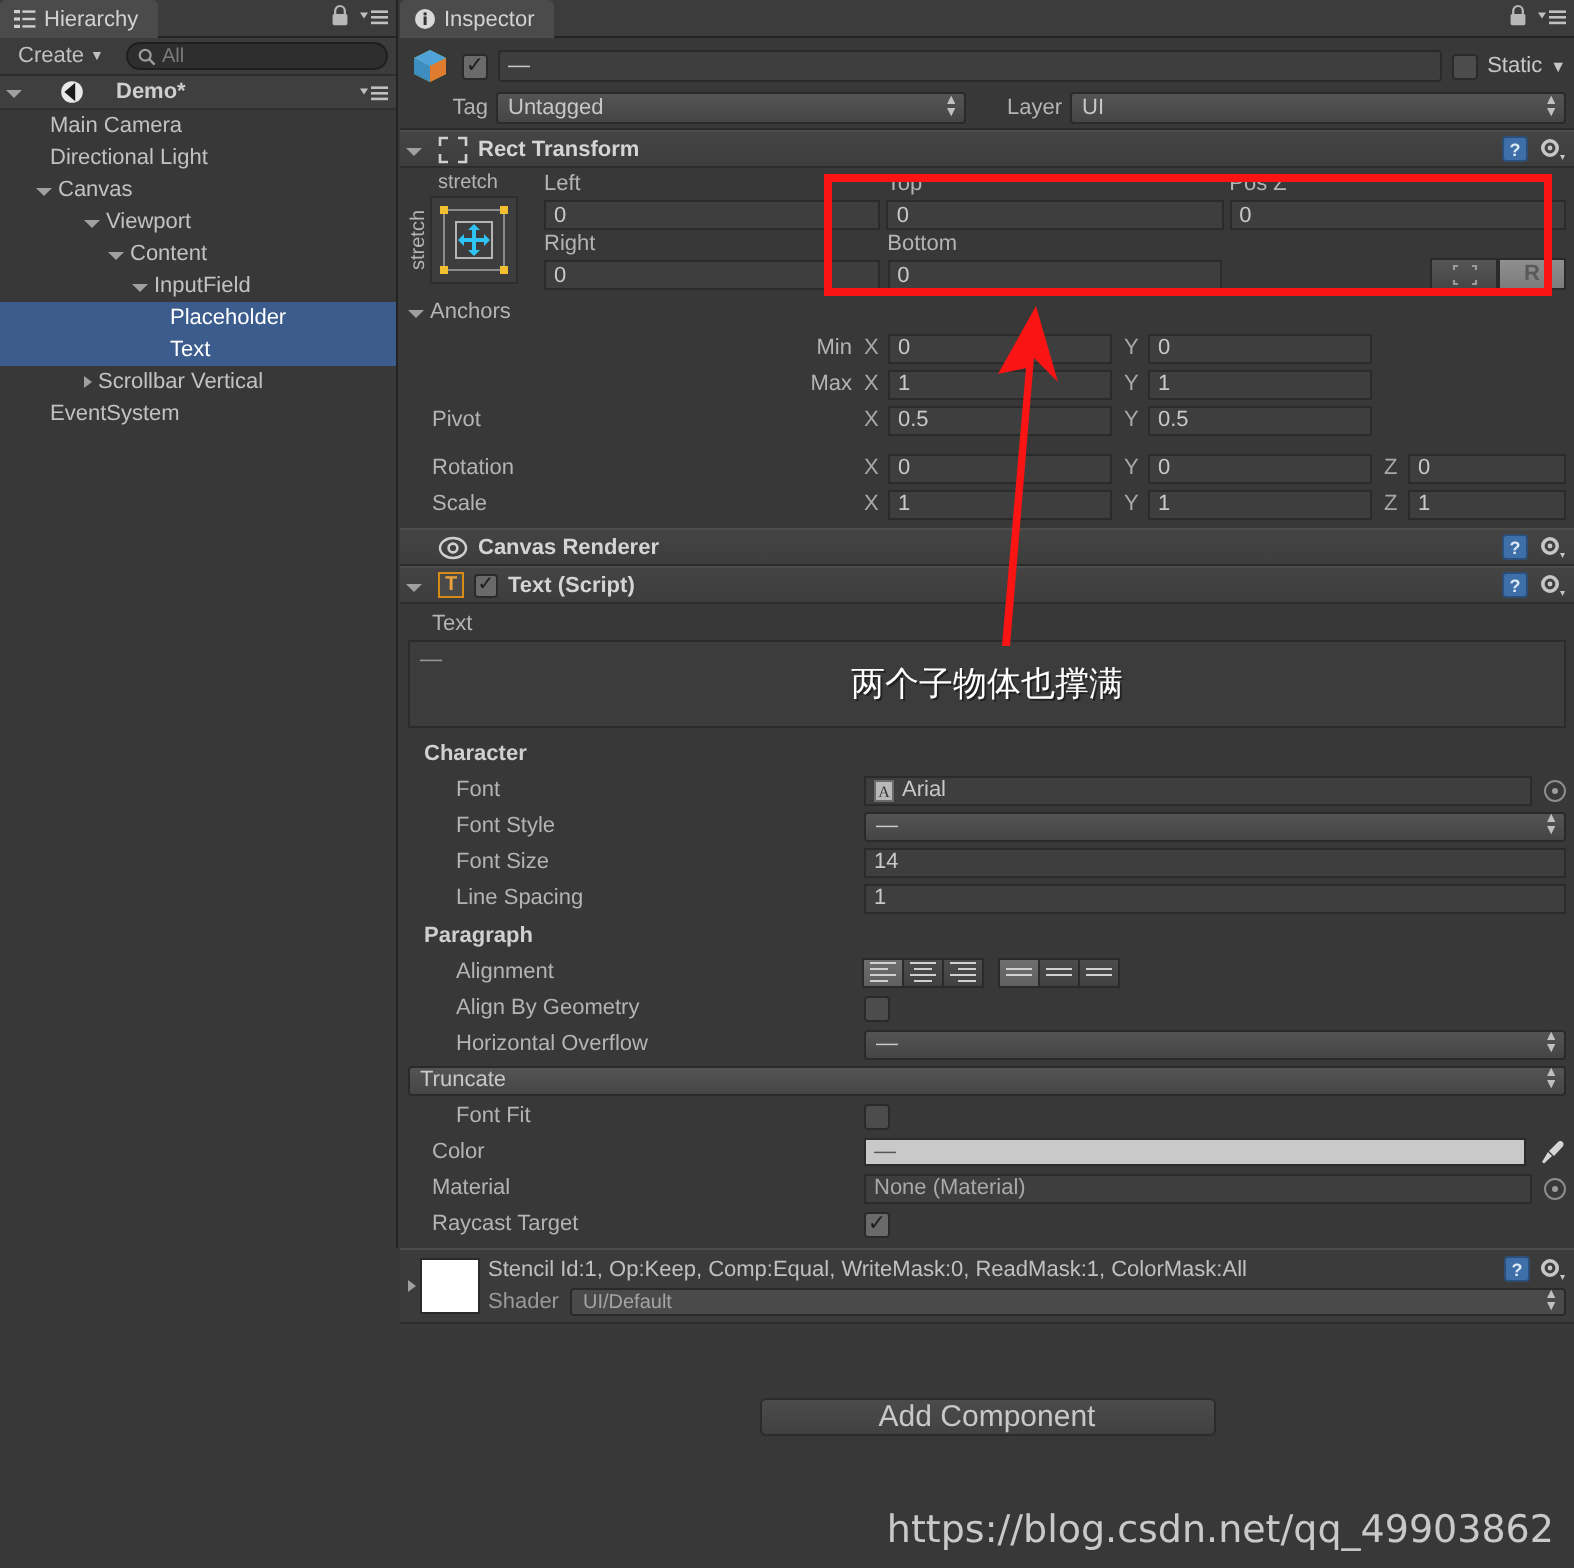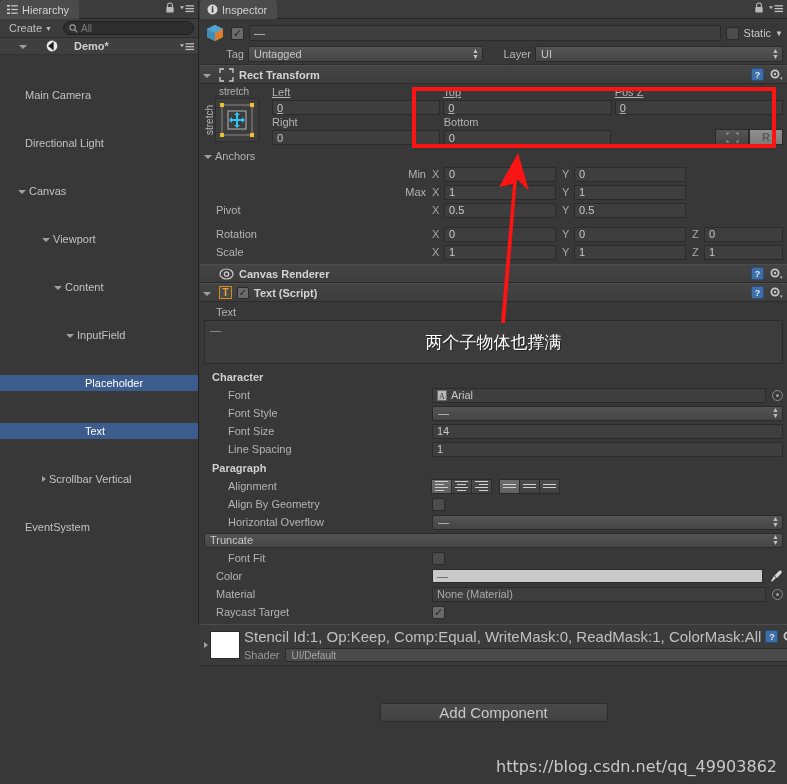--- a/index.html
+++ b/index.html
@@ -47,28 +47,28 @@
   }
   .search-box {
     flex: 1; height: 14px; background: #2e2e2e;
     border-radius: 7px; display: flex; align-items: center;
     padding: 0 5px; gap: 3px; color: #7b7b7b; font-size: 10px;
     border: 1px solid #1f1f1f;
   }
   .scene-row {
     height: 17px; background: #3f3f3f;
     display: flex; align-items: center; gap: 16px;
-    padding-left: 19px; position: relative;
+    padding-left: 3px; position: relative;
     border-bottom: 1px solid #303030;
     font-weight: bold; color: #cfcfcf; font-size: 11px;
   }
   .hier-list { position: relative; }
   .hrow {
     height: 16px; display: flex; align-items: center;
-    font-size: 11px; color: #c2c2c2; white-space: nowrap; margin-top: 32px;
+    font-size: 11px; color: #c2c2c2; white-space: nowrap;
   }
   .hrow.sel { background: #3b5c8c; color: #ffffff; }
   .tri {
     width: 0; height: 0; display: inline-block;
     border-left: 4px solid #a0a0a0;
     border-top: 3.5px solid transparent;
     border-bottom: 3.5px solid transparent;
     margin-right: 3px;
   }
   .tri.open {
@@ -199,21 +199,21 @@
     border-top: 1px solid #2c2c2c;
   }
   .addcomp-btn {
     display: inline-block; width: 228px; height: 19px; line-height: 18px;
     background: linear-gradient(#4b4b4b, #414141);
     border: 1px solid #2b2b2b; border-radius: 3px;
     color: #c8c8c8; font-size: 15px; margin-top: 27px;
   }
   .watermark {
     position: absolute; right: 10px; bottom: 8px;
-    color: #c9c9c9; font-size: 16px;
+    color: #c9c9c9; font-size: 19px;
     font-family: "DejaVu Sans", sans-serif;
   }
 
   
   #redbox {
     position: absolute; left: 412px; top: 87px;
     width: 364px; height: 61px;
     border: 4px solid #fb1414; pointer-events: none;
   }
   #arrow { position: absolute; left: 455px; top: 145px; pointer-events: none; }
@@ -425,21 +425,21 @@
                 <rect x="4" y="34" width="4" height="4" fill="#f0c030"></rect>
                 <rect x="34" y="34" width="4" height="4" fill="#f0c030"></rect>
                 <rect x="12" y="12" width="18" height="18" fill="none" stroke="#b5b5b5" stroke-width="1"></rect>
                 <path d="M21 13 l3 3 h-2 v4 h4 v-2 l3 3 -3 3 v-2 h-4 v4 h2 l-3 3 -3 -3 h2 v-4 h-4 v2 l-3 -3 3 -3 v2 h4 v-4 h-2 z" fill="#2ec5f6"></path>
               </svg>
             </div>
           </div>
         </div>
 
         <div style="flex:1;margin-left:8px;">
-          <div style="display:flex;gap:3px;text-decoration:underline;">
+          <div style="display:flex;gap:3px;">
             <div style="flex:1;">
               <div style="font-size:11px;color:#b4b4b4;height:14px;">Left</div>
               <div class="vfield">0</div>
             </div>
             <div style="flex:1;">
               <div style="font-size:11px;color:#b4b4b4;height:14px;">Top</div>
               <div class="vfield">0</div>
             </div>
             <div style="flex:1;">
               <div style="font-size:11px;color:#b4b4b4;height:14px;">Pos Z</div>
@@ -682,21 +682,21 @@
       </div>
     </div>
 
     <div class="mat-block">
       <div style="display:flex;align-items:center;">
         <span class="tri" style="margin-right:2px;"></span>
         <span class="mat-swatch"></span>
       </div>
       <div style="flex:1;">
         <div style="display:flex;align-items:center;gap:4px;">
-          <span style="flex:1;color:#c0c0c0;font-size:15px;white-space:nowrap;overflow:hidden;">Stencil Id:1, Op:Keep, Comp:Equal, WriteMask:0, ReadMask:1, ColorMask:All</span>
+          <span style="flex:1;color:#c0c0c0;font-size:11px;white-space:nowrap;overflow:hidden;">Stencil Id:1, Op:Keep, Comp:Equal, WriteMask:0, ReadMask:1, ColorMask:All</span>
           <span class="help-ic">?</span>
           <svg width="14" height="13" viewBox="0 0 14 13">
             <circle cx="6" cy="6" r="3.6" fill="none" stroke="#c6c6c6" stroke-width="1.8"></circle>
             <circle cx="6" cy="6" r="1.2" fill="#c6c6c6"></circle>
             <path d="M11 9.5 l2.5 0 -1.2 2.5 z" fill="#c6c6c6"></path>
           </svg>
         </div>
         <div style="display:flex;align-items:center;gap:6px;margin-top:3px;">
           <span style="color:#9a9a9a;font-size:11px;">Shader</span>
           <span class="dropdown" style="flex:1;height:14px;background:#4a4a4a;color:#a4a4a4;font-size:10px;">

